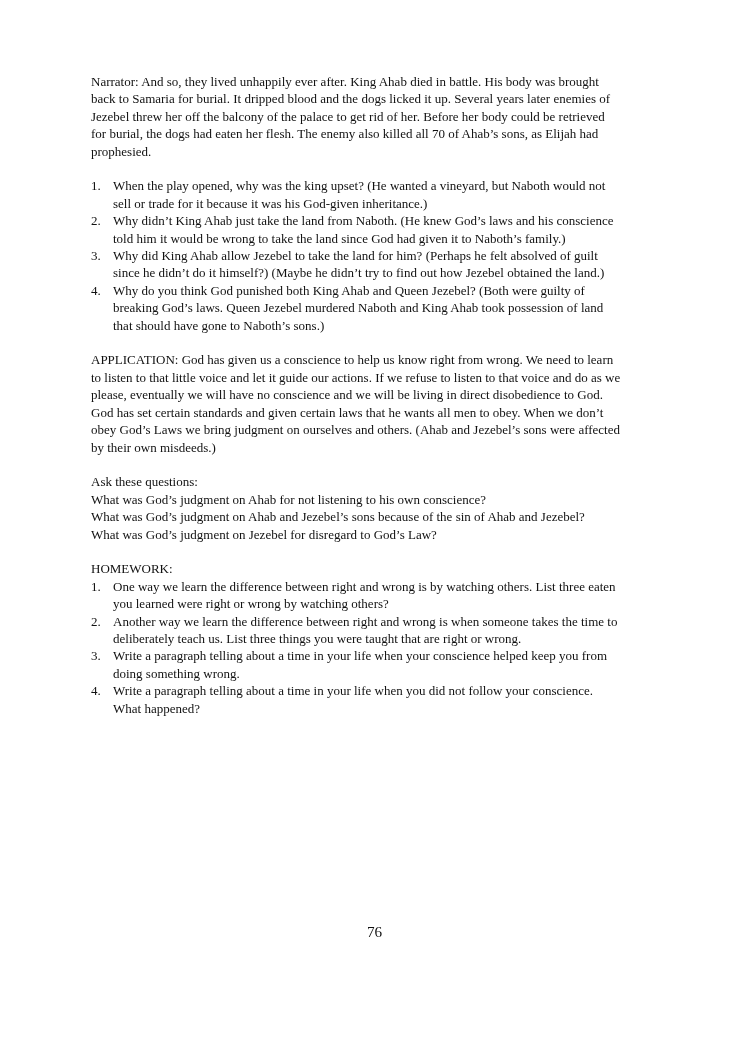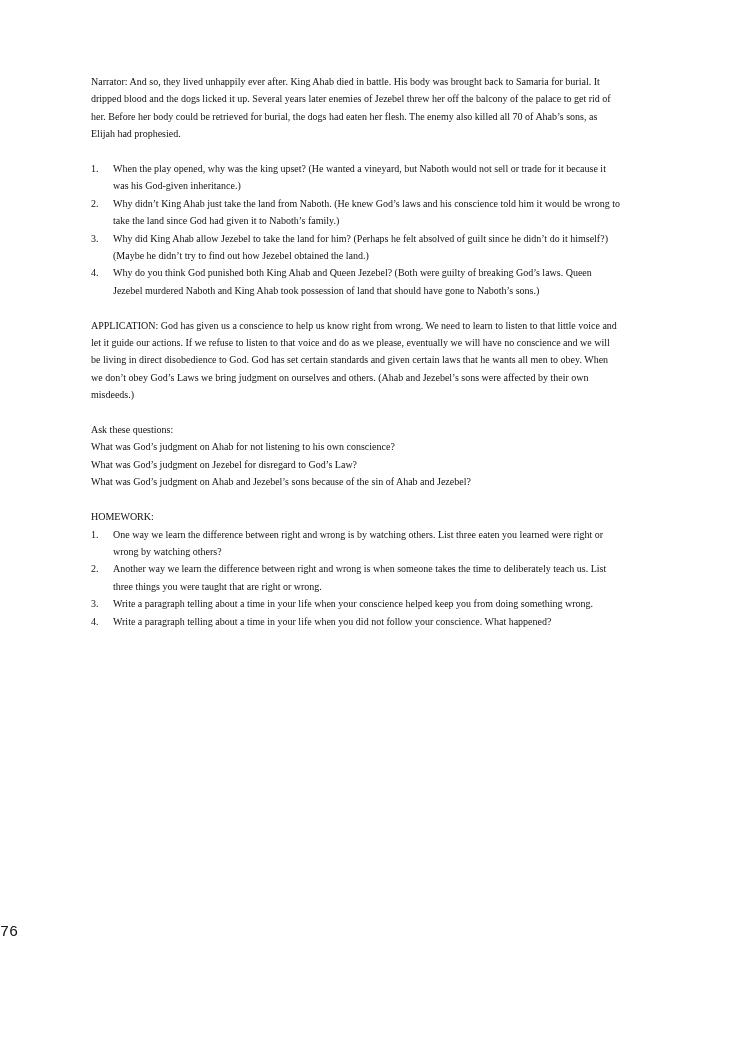--- a/index.html
+++ b/index.html
@@ -1,29 +1,29 @@
 <!DOCTYPE html>
 <html><head>
 <meta charset="utf-8">
 <style>
   html, body { margin: 0; padding: 0; background: #ffffff; }
   body { width: 749px; height: 1060px; position: relative; overflow: hidden; }
   .page {
     position: absolute; left: 91px; top: 73px; width: 530px;
     font-family: "Liberation Serif", serif;
-    font-size: 10px; line-height: 17.4px; color: #111111;
+    font-size: 13px; line-height: 17.4px; color: #111111;
   }
   p { margin: 0; }
   .gap { height: 17.4px; }
   .ol { margin: 0; padding: 0; list-style: none; }
   .ol li { position: relative; padding-left: 22px; }
   .ol li .num { position: absolute; left: 0; top: 0; }
   .pagenum {
-    position: absolute; top: 923px; left: 0; width: 749px; text-align: left;
-    font-family: Liberation Mono, monospace; font-size: 15.2px; color: #111111;
+    position: absolute; top: 923px; left: 0; width: 749px; text-align: center;
+    font-family: Liberation Serif, serif; font-size: 15.2px; color: #111111;
   }
 </style>
 </head>
 <body>
 
 <div class="page">
   <p>Narrator:  And so, they lived unhappily ever after.  King Ahab died in battle.  His body was brought back to Samaria for burial.  It dripped blood and the dogs licked it up.  Several years later enemies of Jezebel threw her off the balcony of the palace to get rid of her.  Before her body could be retrieved for burial, the dogs had eaten her flesh.  The enemy also killed all 70 of Ahab’s sons, as Elijah had prophesied.</p>
   <div class="gap"></div>
 
   <ol class="ol">
@@ -32,22 +32,22 @@
     <li><span class="num">3.</span><span>Why did King Ahab allow Jezebel to take the land for him?   (Perhaps he felt absolved of guilt since he didn’t do it himself?)   (Maybe he didn’t try to find out how Jezebel obtained the land.)</span></li>
     <li><span class="num">4.</span><span>Why do you think God punished both King Ahab and Queen Jezebel?  (Both were guilty of breaking God’s laws. Queen Jezebel murdered Naboth and King Ahab took possession of land that should have gone to Naboth’s sons.)</span></li>
   </ol>
   <div class="gap"></div>
 
   <p>APPLICATION:  God has given us a conscience to help us know right from wrong.  We need to learn to listen to that little voice and let it guide our actions.  If we refuse to listen to that voice and do as we please, eventually we will have no conscience and we will be living in direct disobedience to God.  God has set certain standards and given certain laws that he wants all men to obey.  When we don’t obey God’s Laws we bring judgment on ourselves and others.  (Ahab and Jezebel’s sons were affected by their own misdeeds.)</p>
   <div class="gap"></div>
 
   <p>Ask these questions:</p>
   <p>What was God’s judgment on Ahab for not listening to his own conscience?</p>
+  <p>What was God’s judgment on Ahab and Jezebel’s sons because of the sin of Ahab and Jezebel?</p>
   <p>What was God’s judgment on Jezebel for disregard to God’s Law?</p>
-  <p>What was God’s judgment on Ahab and Jezebel’s sons because of the sin of Ahab and Jezebel?</p>
   <div class="gap"></div>
 
   <p>HOMEWORK:</p>
   <ol class="ol">
     <li><span class="num">1.</span><span>One way we learn the difference between right and wrong is by watching others.  List three eaten you learned were right or wrong by watching others?</span></li>
     <li><span class="num">2.</span><span>Another way we learn the difference between right and wrong is when someone takes the time to deliberately teach us.   List three things you were taught that are right or wrong.</span></li>
     <li><span class="num">3.</span><span>Write a paragraph telling about a time in your life when your conscience helped keep you from doing something wrong.</span></li>
     <li><span class="num">4.</span><span>Write a paragraph telling about a time in your life when you did not follow your conscience.   What happened?</span></li>
   </ol>
 </div>

